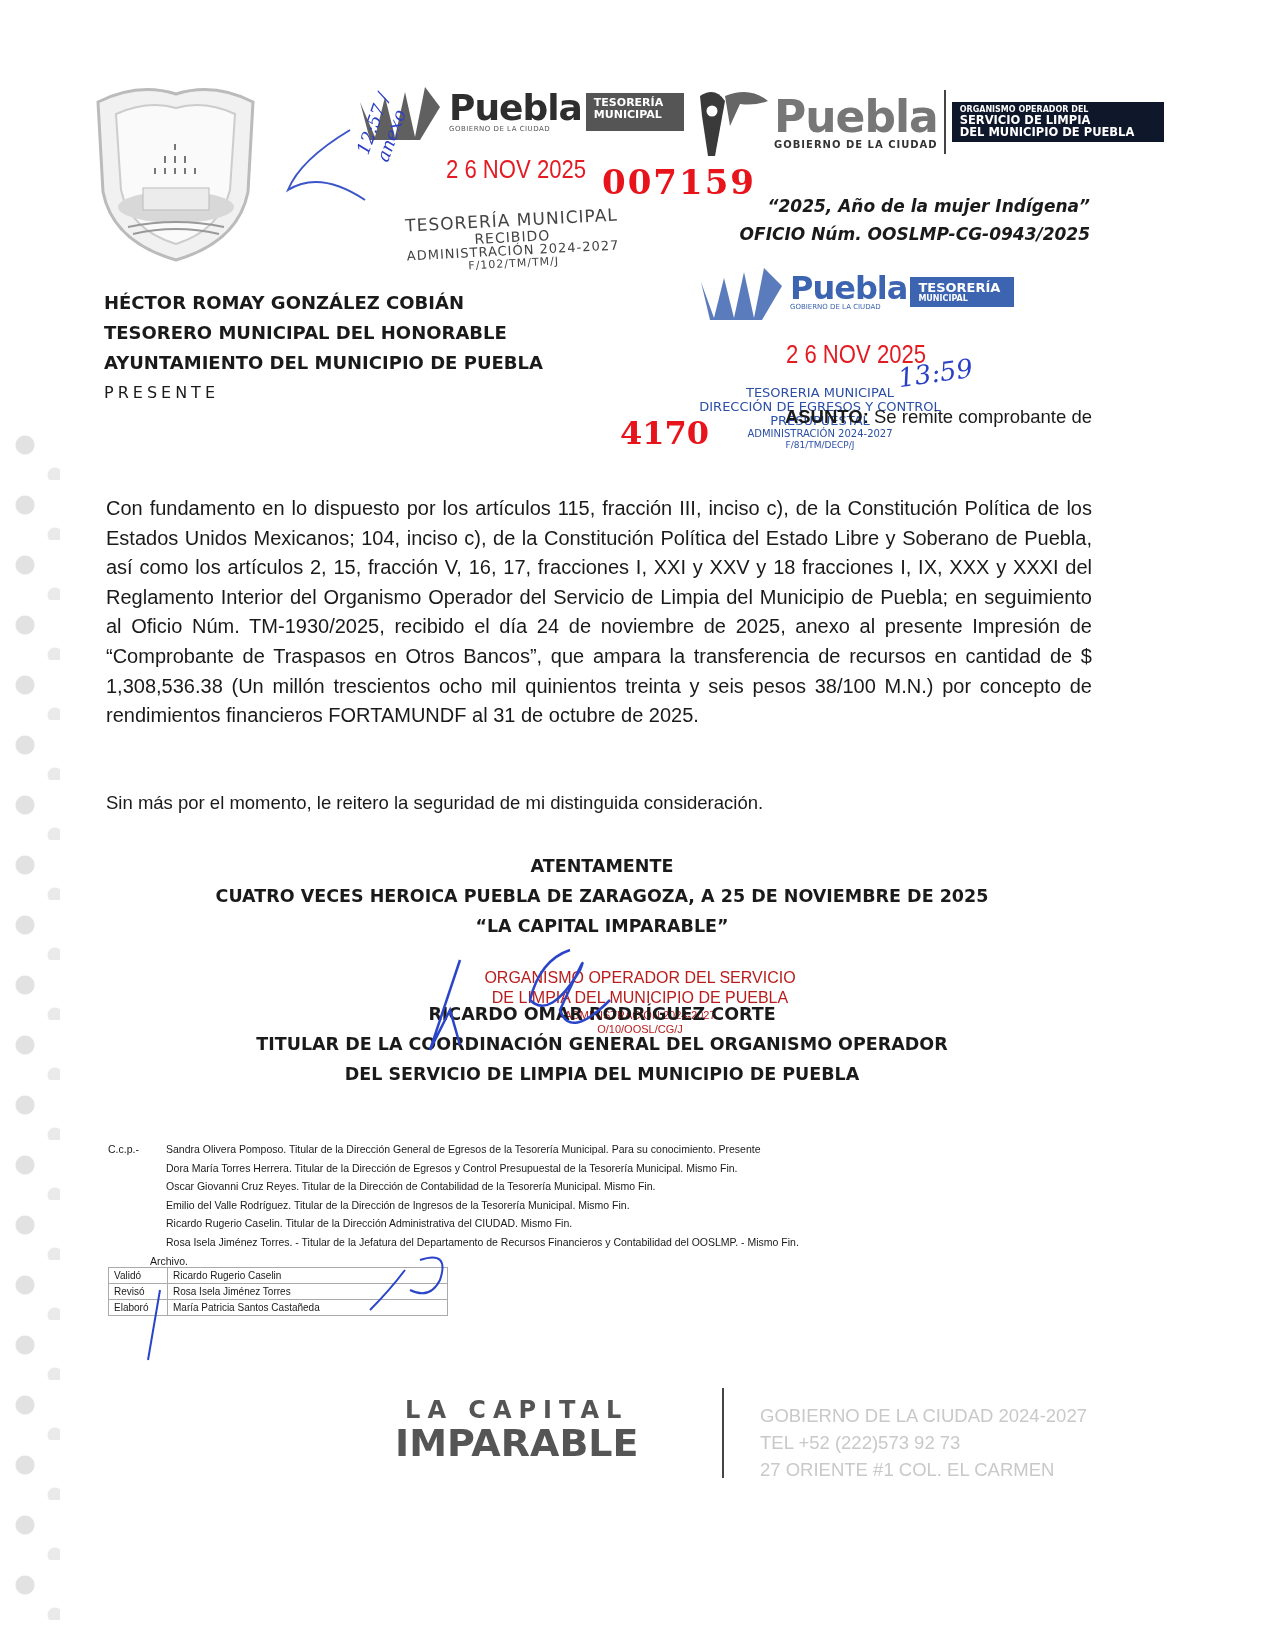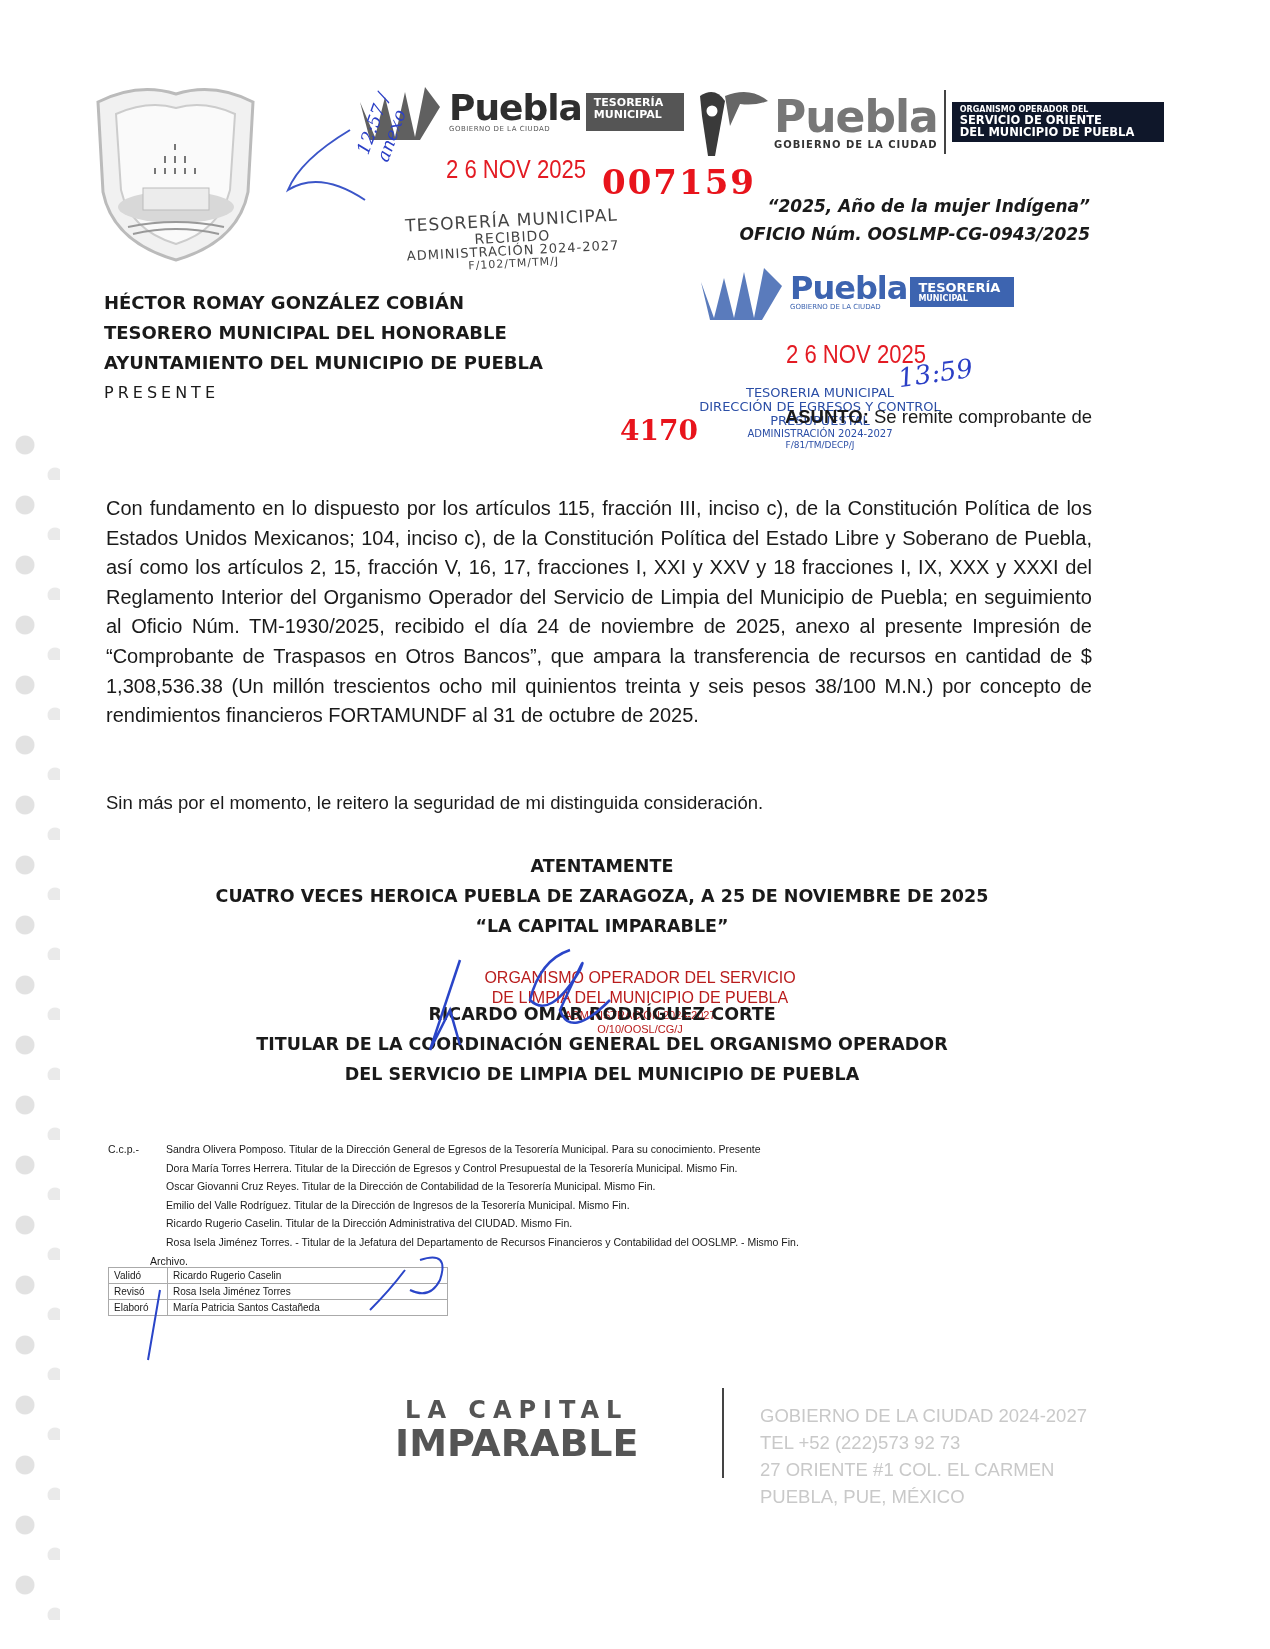--- a/index.html
+++ b/index.html
@@ -75,21 +75,21 @@
     <circle cx="32" cy="25" r="7" fill="#fff" stroke="#3a3a3a" stroke-width="3"></circle>
     <path d="M45,10 Q70,0 88,15 Q75,20 60,18 L50,40 Z" fill="#666"></path>
   </svg>
   <div style="margin-left:4px;">
     <div class="puebla-word" style="font-size:44px; color:#777; line-height:44px;">Puebla</div>
     <div style="font-size:10px; color:#333; font-weight:bold; letter-spacing:1px;">GOBIERNO DE LA CIUDAD</div>
   </div>
   <div style="width:2px; height:64px; background:#444; margin:0 6px;"></div>
   <div class="box-label" style="background:#0f172a; width:196px;">
     <div style="font-size:8px;">ORGANISMO OPERADOR DEL</div>
-    <div style="font-size:11.5px;">SERVICIO DE ORIENTE</div>
+    <div style="font-size:11.5px;">SERVICIO DE LIMPIA</div>
     <div style="font-size:11.5px;">DEL MUNICIPIO DE PUEBLA</div>
   </div>
 </div>
 
 <div class="abs stamp-red" style="left:446px; top:154px; font-size:26px; transform:scaleX(.85); transform-origin:left;">2 6 NOV 2025</div>
 <div class="abs stamp-num" style="left:602px; top:162px; font-size:34px; letter-spacing:2px;">007159</div>
 <div class="abs hand" style="left:352px; top:150px; font-size:18px; transform:rotate(-70deg); transform-origin:left top; width:80px;">12:57 / anexo</div>
 <svg class="abs" style="left:280px; top:120px;" width="90" height="90">
   <path d="M70,10 Q20,40 8,70 Q40,50 85,80" stroke="#3b55c8" stroke-width="2" fill="none"></path>
 </svg>
@@ -126,21 +126,21 @@
   <div class="presente">PRESENTE</div>
 </div>
 
 <div class="abs stamp-blue" style="left:680px; top:386px; width:280px;">
   <div style="font-size:13px; line-height:14px;">TESORERIA MUNICIPAL</div>
   <div style="font-size:13px; line-height:14px;">DIRECCIÓN DE EGRESOS Y CONTROL</div>
   <div style="font-size:13px; line-height:14px;">PRESUPUESTAL</div>
   <div style="font-size:10px; line-height:12px;">ADMINISTRACIÓN 2024-2027</div>
   <div style="font-size:9px; line-height:11px;">F/81/TM/DECP/J</div>
 </div>
-<div class="abs stamp-num" style="left:620px; top:414px; font-size:28px;">4170</div>
+<div class="abs stamp-num" style="left:620px; top:414px; font-size:32px;">4170</div>
 
 <div class="abs" style="left:734px; top:402px; width:358px; text-align:right; font-size:18.5px; line-height:29px; font-family:'Liberation Sans', sans-serif;">
   <div><span class="bold">ASUNTO:</span> <span>Se remite comprobante de</span></div>
 </div>
 
 <div class="abs body-text">Con fundamento en lo dispuesto por los artículos 115, fracción III, inciso c), de la Constitución Política de los Estados Unidos Mexicanos; 104, inciso c), de la Constitución Política del Estado Libre y Soberano de Puebla, así como los artículos 2, 15, fracción V, 16, 17, fracciones I, XXI y XXV y 18 fracciones I, IX, XXX y XXXI del Reglamento Interior del Organismo Operador del Servicio de Limpia del Municipio de Puebla; en seguimiento al Oficio Núm. TM-1930/2025, recibido el día 24 de noviembre de 2025, anexo al presente Impresión de “Comprobante de Traspasos en Otros Bancos”, que ampara la transferencia de recursos en cantidad de $ 1,308,536.38 (Un millón trescientos ocho mil  quinientos treinta y seis pesos 38/100 M.N.) por concepto de rendimientos financieros FORTAMUNDF al 31 de octubre de 2025.</div>
 <div class="abs closing">Sin más por el momento, le reitero la seguridad de mi distinguida consideración.</div>
 
 <div class="abs center-block" style="top:856px;">ATENTAMENTE</div>
 <div class="abs center-block" style="top:886px;">CUATRO VECES HEROICA PUEBLA DE ZARAGOZA, A 25 DE NOVIEMBRE DE 2025</div>
@@ -196,14 +196,13 @@
 
 <div class="abs footer-logo">
   <div style="font-size:24px; letter-spacing:7px; font-weight:bold;">LA CAPITAL</div>
   <div style="font-size:38px; font-weight:bold; line-height:38px;">IMPARABLE</div>
 </div>
 <div class="abs" style="left:722px; top:1388px; width:2px; height:90px; background:#444;"></div>
 <div class="abs footer-right">
   <div>GOBIERNO DE LA CIUDAD 2024-2027</div>
   <div>TEL +52 (222)573 92 73</div>
   <div>27 ORIENTE #1 COL. EL CARMEN</div>
-  <div>PUEBLA, PUE, MÉXICO</div>
 </div>
 
 </body></html>

